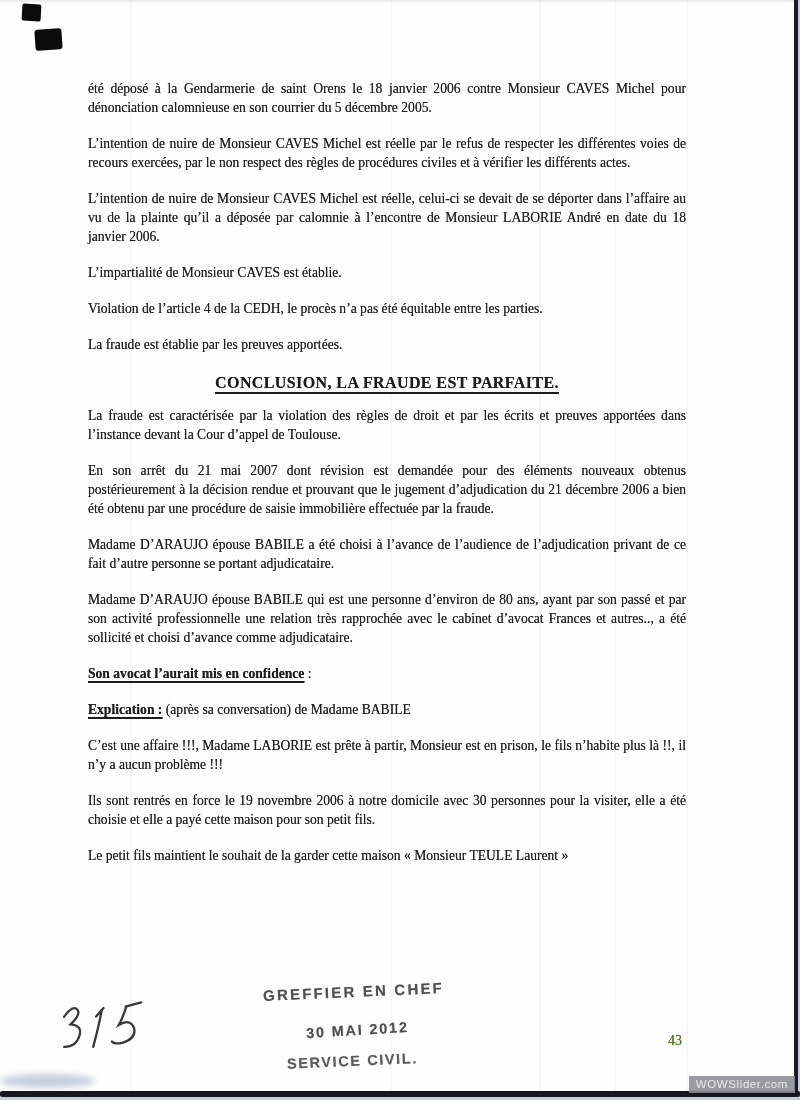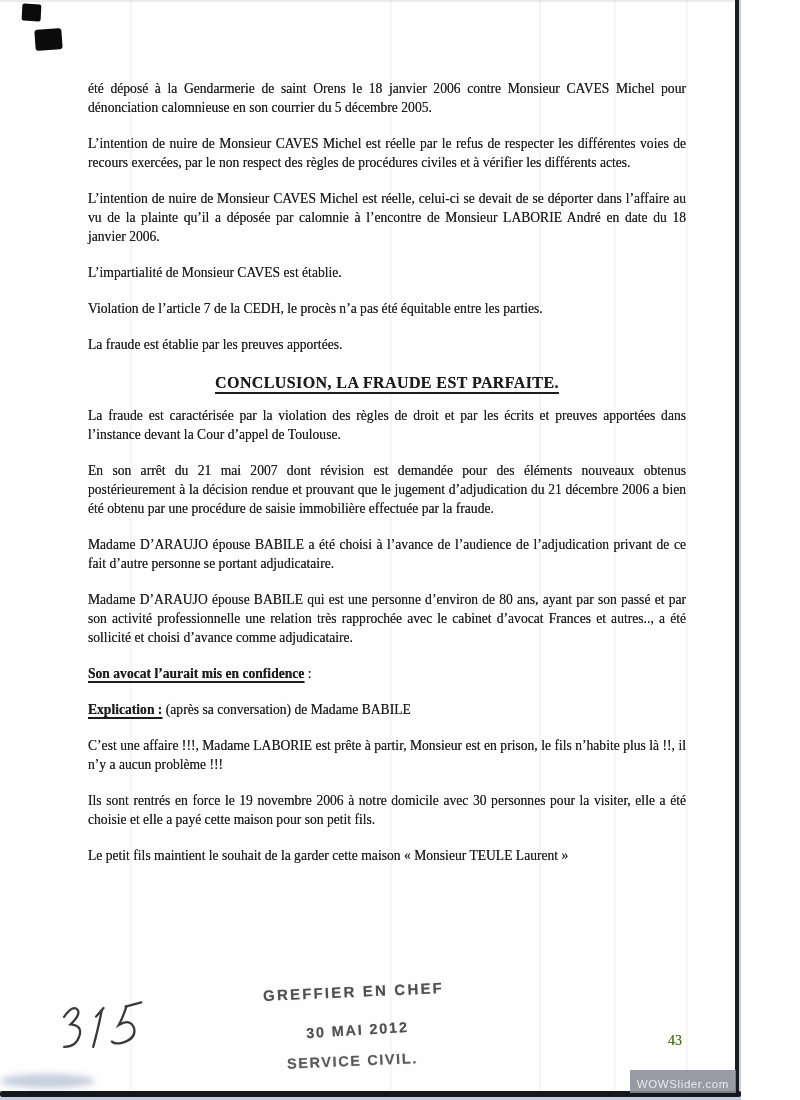--- a/index.html
+++ b/index.html
@@ -1,18 +1,18 @@
 <!DOCTYPE html>
 <html lang="fr"><head>
 <meta charset="utf-8">
 <style>
   html,body{margin:0;padding:0;background:#ffffff;}
   .frame{
     position:relative;
-    width:741px;height:1100px;
+    width:800px;height:1100px;
     background:#fefefe;
     overflow:hidden;
     font-family:"Liberation Serif", serif;
   }
   
   .edge-top{position:absolute;left:0;top:0;right:0;height:2px;background:#ececee;}
   .edge-right-dark{position:absolute;top:0;bottom:5px;right:2px;width:4px;background:#1b1b26;}
   .edge-right-light{position:absolute;top:0;bottom:0;right:0;width:2px;background:#c5cde0;}
   .bar-bottom{position:absolute;left:0;right:0;bottom:3px;height:6px;background:#16161d;border-radius:2px;}
   .strip-bottom{position:absolute;left:0;right:0;bottom:0;height:3px;background:#c5cde0;}
@@ -53,21 +53,21 @@
   .handwriting svg{display:block;}
   
   .page-number{position:absolute;left:668px;top:1033px;font-size:14px;color:#4d7c0f;text-shadow:0 0 .5px rgba(0,0,0,.6);}
   
   .watermark{
     position:absolute;right:5px;bottom:7px;
     background:rgba(138,141,148,0.88);
     color:#e9eaee;
     font-family:"Liberation Sans", sans-serif;
     font-size:11.5px;letter-spacing:.6px;
-    padding:8px 7px 3px 7px;
+    padding:2px 7px 3px 7px;
     cursor:pointer;
   }
 </style>
 </head>
 <body>
 
 <div class="frame">
 
   <div class="edge-top"></div>
   <div class="edge-right-light"></div>
@@ -80,21 +80,21 @@
   <div class="streak s5"></div>
 
   <div class="mark1"></div>
   <div class="mark2"></div>
 
   <div class="content">
     <p class="para">été déposé à la Gendarmerie de saint Orens le 18 janvier 2006 contre Monsieur CAVES Michel pour dénonciation calomnieuse en son courrier du 5 décembre 2005.</p>
     <p class="para">L’intention de nuire de Monsieur CAVES  Michel est réelle par le refus de respecter les différentes voies de recours exercées, par le non respect des règles de procédures civiles et à vérifier les différents actes.</p>
     <p class="para">L’intention de nuire de Monsieur CAVES  Michel est réelle, celui-ci se devait de se déporter dans l’affaire au vu de la plainte qu’il a déposée par calomnie à l’encontre de Monsieur LABORIE André en date du 18 janvier 2006.</p>
     <p class="para">L’impartialité de Monsieur CAVES est établie.</p>
-    <p class="para">Violation de l’article 7 de la CEDH, le procès n’a pas été équitable entre les parties.</p>
+    <p class="para">Violation de l’article 4 de la CEDH, le procès n’a pas été équitable entre les parties.</p>
     <p class="para">La fraude est établie par les preuves apportées.</p>
 
     <h1 class="heading">CONCLUSION, LA FRAUDE EST PARFAITE.</h1>
 
     <p class="para">La fraude est caractérisée par la violation des règles de droit et par les écrits et preuves apportées dans l’instance devant la Cour d’appel de Toulouse.</p>
     <p class="para">En son arrêt du 21 mai 2007 dont révision est demandée pour des éléments nouveaux obtenus postérieurement à la décision rendue et prouvant que le jugement d’adjudication du 21 décembre 2006 a bien été obtenu par une procédure de saisie immobilière effectuée par la fraude.</p>
     <p class="para">Madame D’ARAUJO épouse BABILE a été choisi à l’avance de l’audience de l’adjudication privant de ce fait d’autre personne se portant adjudicataire.</p>
     <p class="para">Madame D’ARAUJO épouse BABILE qui est une personne d’environ de 80 ans, ayant par son passé et par son activité professionnelle une relation très rapprochée avec le cabinet d’avocat Frances et autres.., a été sollicité et choisi d’avance comme adjudicataire.</p>
 
     <p class="para"><span class="lead-underline">Son avocat l’aurait mis en confidence</span><span> :</span></p>

